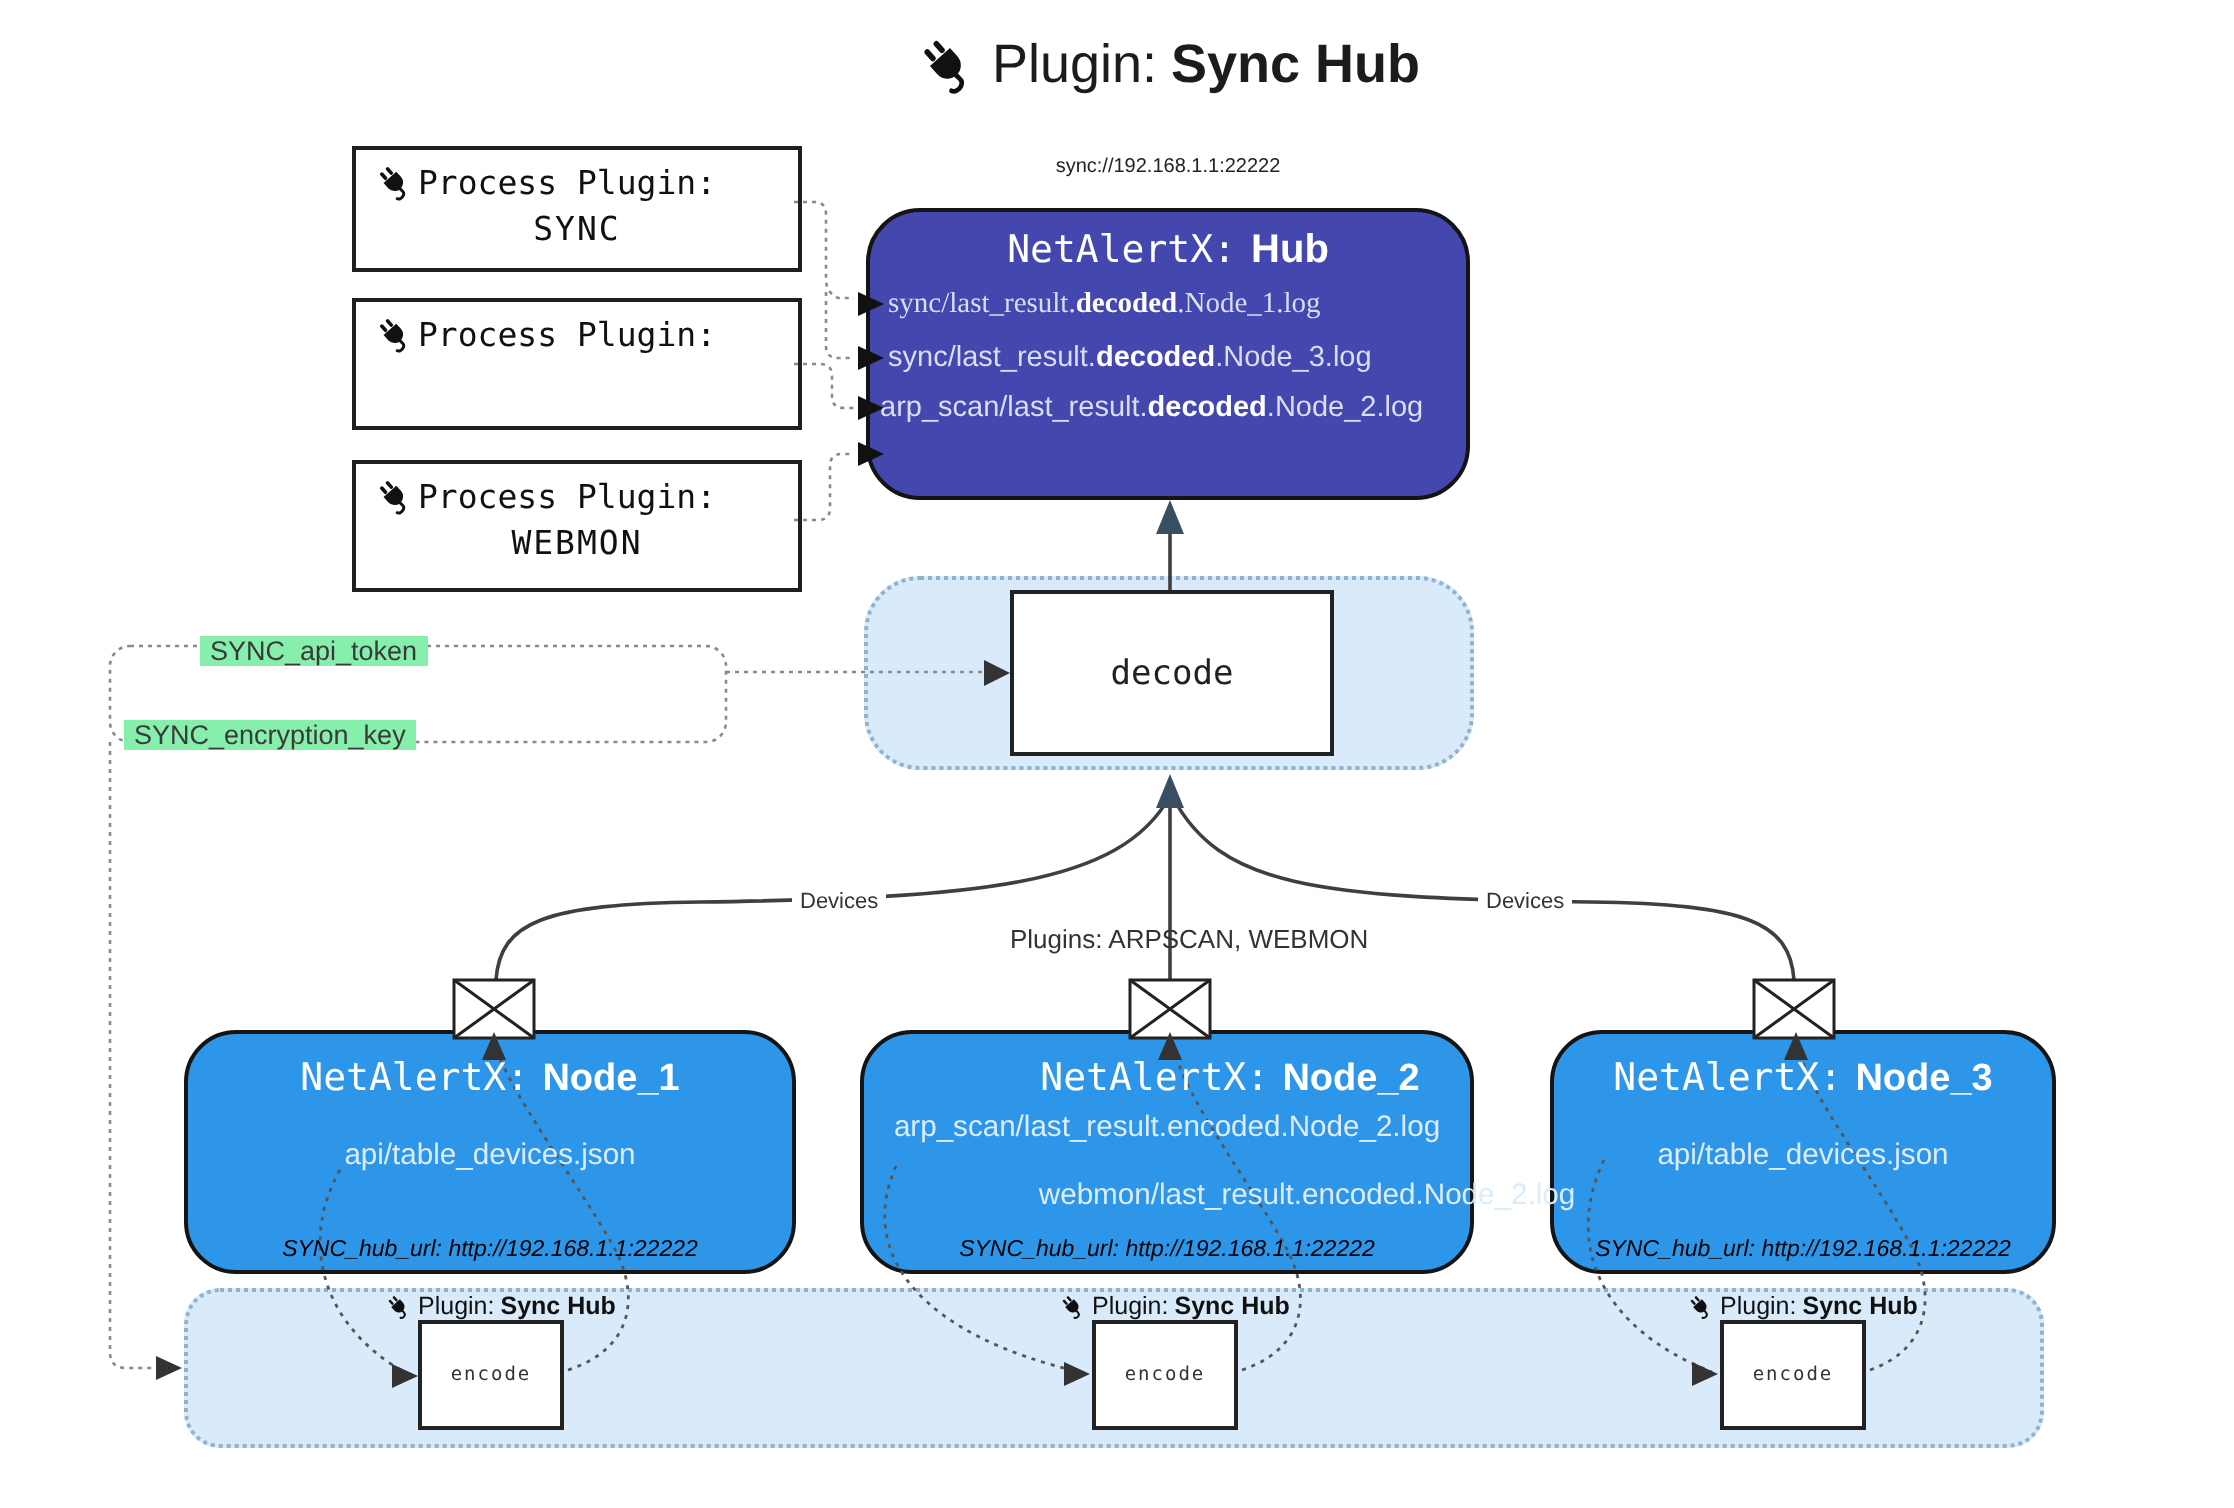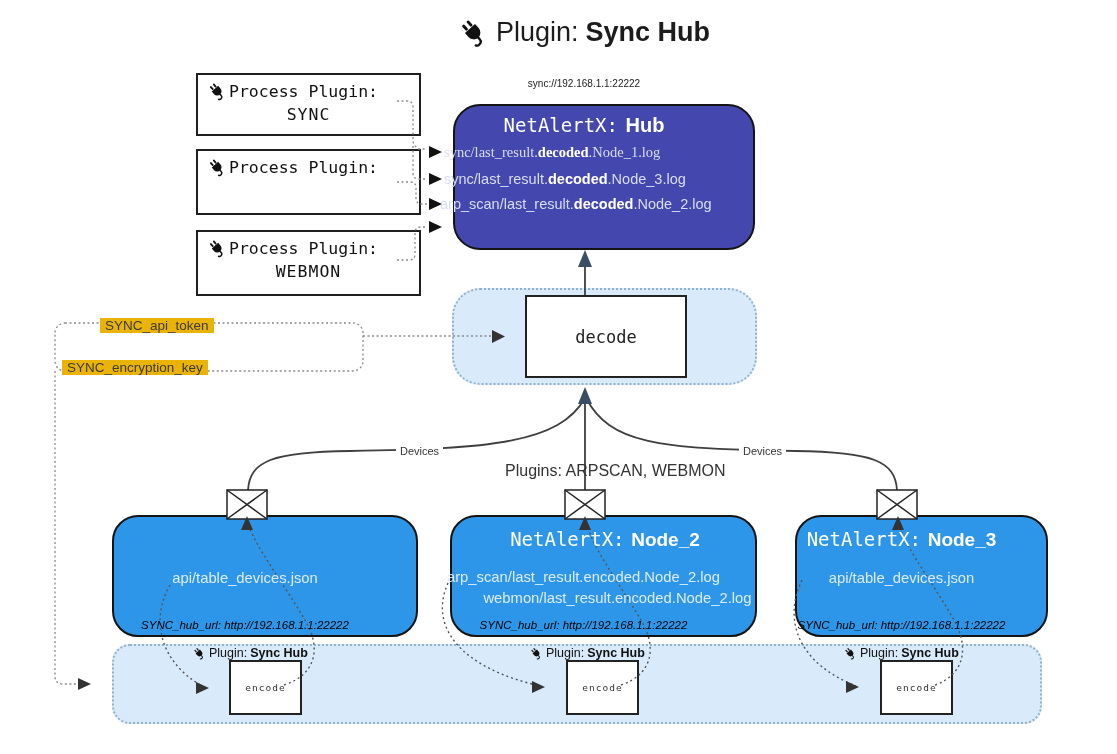--- a/index.html
+++ b/index.html
@@ -1,19 +1,19 @@
 <!DOCTYPE html>
 <html style="--hub-bg: #4347ae; --node-bg: #2e96e8; --band-bg: #d9eafa;"><head>
 <meta charset="utf-8">
 <style>
   html,body{margin:0;padding:0;background:#fff;}
   .canvas{position:relative;width:1117px;height:754px;background:#fff;
           font-family:"Liberation Sans",sans-serif;overflow:hidden;color:#1a1a1a;}
   .abs{position:absolute;}
-  .z10{z-index:10;margin-left:20px;} .z40{z-index:40;pointer-events:none;} .z50{z-index:50;}
+  .z10{z-index:10;} .z40{z-index:40;pointer-events:none;} .z50{z-index:50;}
 
   
   .title{left:0;right:0;top:17px;display:flex;justify-content:center;align-items:center;
          gap:7px;transform:translateX(26px);font-size:27px;color:#1c1c1c;}
   .title .plug-ic{width:30px;height:30px;color:#111;}
   .title b{font-weight:700;}
 
   .plug-ic{display:inline-block;line-height:0;}
   .plug-ic svg{width:100%;height:100%;}
 
@@ -37,40 +37,40 @@
   .hl1{top:144px;font-family:Liberation Serif, serif;} .hl2{top:171px;} .hl3{top:196px;left:440px;} .hl4{top:219px;left:440px;}
 
   
   .decode-band{left:432px;top:288px;width:305px;height:97px;background:var(--band-bg,#d9eafa);
                border:2px dotted #8fb3cc;border-radius:28px;box-sizing:border-box;}
   .decode-box{left:505px;top:295px;width:162px;height:83px;background:#fff;border:2px solid #222;
               box-sizing:border-box;display:flex;align-items:center;justify-content:center;
               font-family:"DejaVu Sans Mono","Liberation Mono",monospace;font-size:17px;color:#222;}
 
   
-  .key-label{background:#eab308;padding:0 5px;font-size:13.5px;color:#3a3a3a;white-space:nowrap;}
+  .key-label{background:#86efac;padding:0 5px;font-size:13.5px;color:#3a3a3a;white-space:nowrap;}
   .key-api{left:100px;top:318px;} .key-enc{left:62px;top:360px;}
 
   
   .edge-label{font-size:11px;color:#333;white-space:nowrap;}
   .e-dl{left:396px;top:445px;background:#fff;padding:0 4px;}
   .e-dr{left:739px;top:445px;background:#fff;padding:0 4px;}
-  .e-pm{left:505px;top:462px;font-size:16px;}
+  .e-pm{left:505px;top:462px;font-size:13px;}
 
   
   .node-box{top:515px;height:122px;background:var(--node-bg,#2e96e8);border:2px solid #141414;
             border-radius:26px;box-sizing:border-box;}
   .n1{left:92px;width:306px;} .n2{left:430px;width:307px;} .n3{left:775px;width:253px;}
   .node-title{top:528px;text-align:center;color:#fff;font-size:19px;white-space:nowrap;}
   .node-title .pfx{font-family:"DejaVu Sans Mono","Liberation Mono",monospace;margin-right:.35em;}
   .node-title b{font-weight:700;}
-  .t1{left:92px;width:306px;} .t2{left:420px;width:370px;} .t3{left:775px;width:253px;}
+  .t1{left:92px;width:306px;} .t2{left:430px;width:370px;} .t3{left:775px;width:253px;}
   .node-file{text-align:center;color:#dcecfb;font-size:14.8px;white-space:nowrap;}
   .f1{left:92px;width:306px;top:570px;}
-  .f2a{left:430px;width:307px;top:569px;} .f2b{left:414px;width:367px;top:590px;padding-left:20px;}
+  .f2a{left:430px;width:307px;top:556px;} .f2b{left:450px;width:367px;top:590px;padding-left:20px;}
   .f3{left:775px;width:253px;top:570px;}
   .node-url{text-align:center;color:#000;font-size:11.5px;white-space:nowrap;font-style:italic;}
   .u1{left:92px;width:306px;top:619px;} .u2{left:430px;width:307px;top:619px;}
   .u3{left:775px;width:253px;top:619px;}
 
   
   .encode-band{left:92px;top:644px;width:930px;height:80px;background:var(--band-bg,#d9eafa);
                border:2px dotted #8fb3cc;border-radius:18px;box-sizing:border-box;}
   .band-label{display:flex;align-items:center;gap:3px;font-size:12.5px;color:#111;white-space:nowrap;}
   .band-label .plug-ic{width:13px;height:13px;color:#111;}
@@ -230,20 +230,23 @@
   <div class="abs z50 hub-log hl2"><span>sync/last_result.</span><b>decoded</b><span>.Node_3.log</span></div>
   <div class="abs z50 hub-log hl3"><span>arp_scan/last_result.</span><b>decoded</b><span>.Node_2.log</span></div>
 
   <div class="abs z50 key-label key-api">SYNC_api_token</div>
   <div class="abs z50 key-label key-enc">SYNC_encryption_key</div>
 
   <div class="abs z50 edge-label e-dl">Devices</div>
   <div class="abs z50 edge-label e-pm">Plugins: ARPSCAN, WEBMON</div>
   <div class="abs z50 edge-label e-dr">Devices</div>
 
+  <div class="abs z50 node-title t1">
+    <span class="pfx">NetAlertX:</span><b>Node_1</b>
+  </div>
   <div class="abs z50 node-file f1">api/table_devices.json</div>
   <div class="abs z50 node-url u1">SYNC_hub_url: http://192.168.1.1:22222</div>
 
   <div class="abs z50 node-title t2">
     <span class="pfx">NetAlertX:</span><b>Node_2</b>
   </div>
   <div class="abs z50 node-file f2a">arp_scan/last_result.encoded.Node_2.log</div>
   <div class="abs z50 node-file f2b">webmon/last_result.encoded.Node_2.log</div>
   <div class="abs z50 node-url u2">SYNC_hub_url: http://192.168.1.1:22222</div>
 

